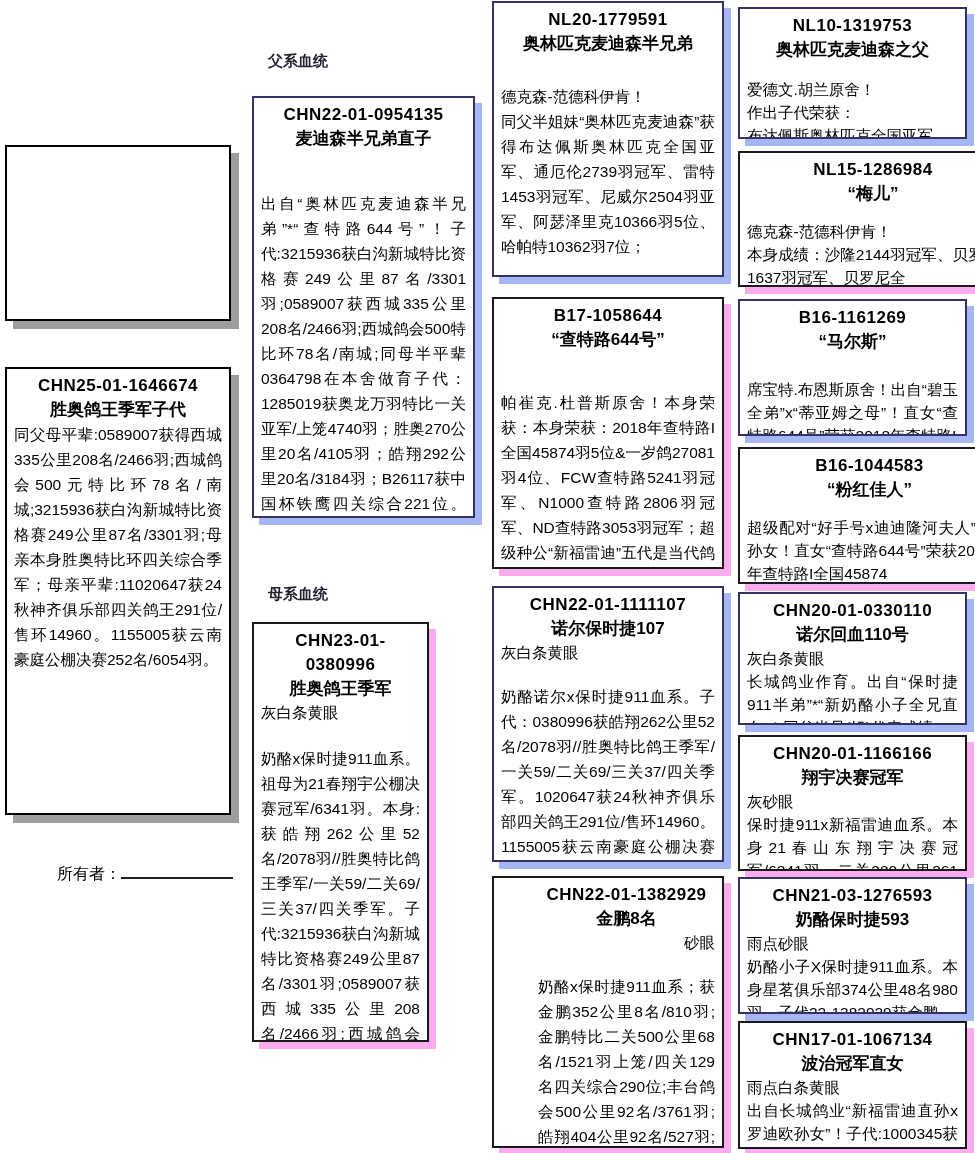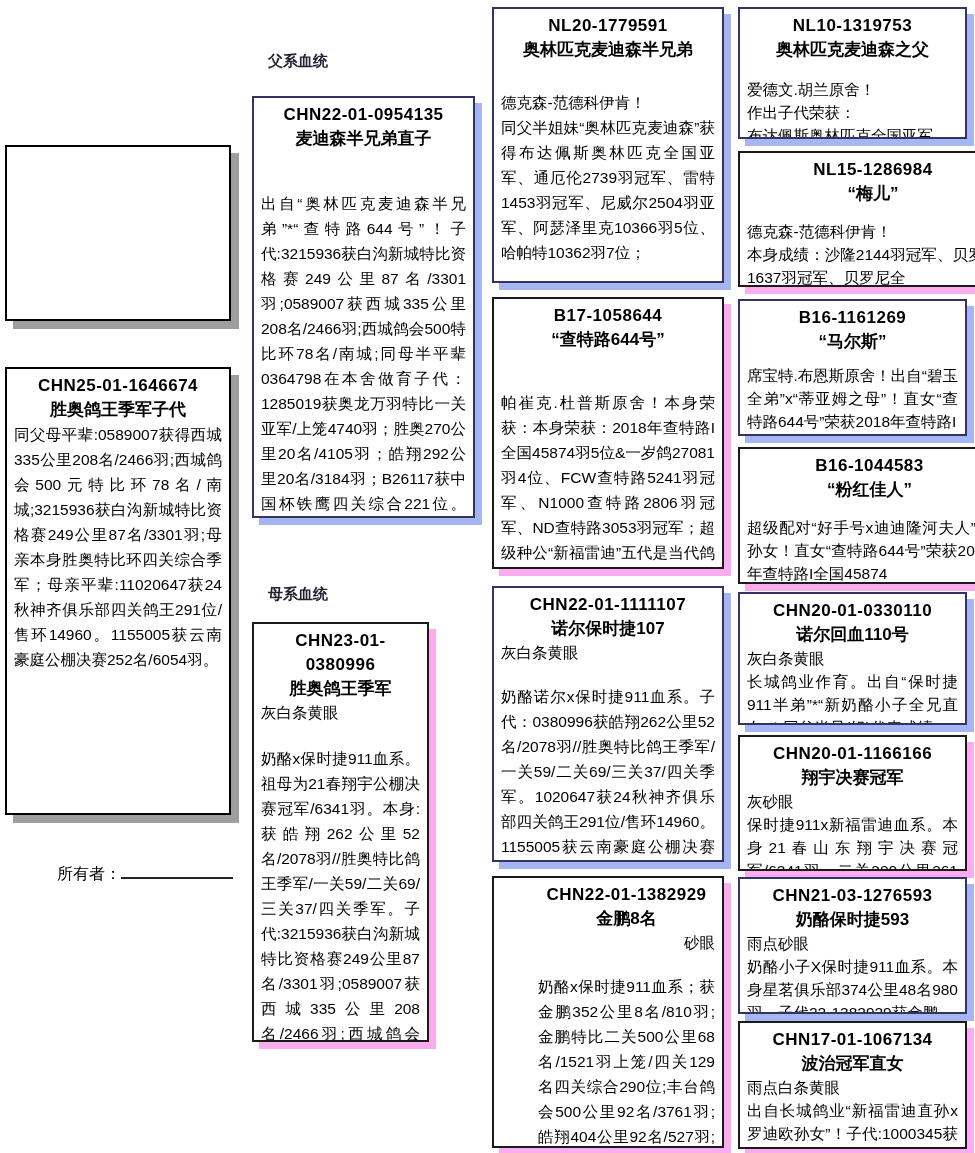--- a/index.html
+++ b/index.html
@@ -82,21 +82,21 @@
   <div class="card mother" style="left:252px; top:622px; width:177px; height:420px;">
     <div class="ring">CHN23-01-0380996</div>
     <div class="name">胜奥鸽王季军</div>
     <div class="traits">
       <span>灰白条</span>
       <span>黄眼</span>
     </div>
     <div class="body" style="margin-top:22px;">奶酪x保时捷911血系。祖母为21春翔宇公棚决赛冠军/6341羽。本身:获皓翔262公里52名/2078羽//胜奥特比鸽王季军/一关59/二关69/三关37/四关季军。子代:3215936获白沟新城特比资格赛249公里87名/3301羽;0589007获西城335公里208名/2466羽;西城鸽会500特比环78名/南城;同父母平辈:11020647获24秋神齐俱乐部四关鸽王291位/售环14960。1155005获云南豪庭公棚决赛252名/6054羽。同窝0705524获奥龙特比二关500公里菏泽46名/1720羽/双关综合147名。</div>
   </div>
 
-  <div class="card father" style="left:492px; top:7px; width:232px; height:276px;">
+  <div class="card father" style="left:492px; top:1px; width:232px; height:276px;">
     <div class="ring">NL20-1779591</div>
     <div class="name">奥林匹克麦迪森半兄弟</div>
     <div class="body" style="margin-top:28px;">德克森-范德科伊肯！
 同父半姐妹“奥林匹克麦迪森”获得布达佩斯奥林匹克全国亚军、通厄伦2739羽冠军、雷特1453羽冠军、尼威尔2504羽亚军、阿瑟泽里克10366羽5位、哈帕特10362羽7位；</div>
   </div>
 
   <div class="card mother" style="left:492px; top:297px; width:232px; height:272px;">
     <div class="ring">B17-1058644</div>
     <div class="name">“查特路644号”</div>
     <div class="body" style="margin-top:38px;">帕崔克.杜普斯原舍！本身荣获：本身荣获：2018年查特路I全国45874羽5位&amp;一岁鸽27081羽4位、FCW查特路5241羽冠军、N1000查特路2806羽冠军、ND查特路3053羽冠军；超级种公“新福雷迪”五代是当代鸽坛神奇雄鸽“新福雷迪”第五代！孙代代表成绩：</div>
@@ -132,21 +132,21 @@
   <div class="card mother" style="left:738px; top:151px; width:270px; height:136px;">
     <div class="ring">NL15-1286984</div>
     <div class="name">“梅儿”</div>
     <div class="body tight" style="margin-top:14px;">德克森-范德科伊肯！
 本身成绩：沙隆2144羽冠军、贝罗尼1637羽冠军、贝罗尼全</div>
   </div>
 
   <div class="card father" style="left:738px; top:299px; width:229px; height:137px;">
     <div class="ring">B16-1161269</div>
     <div class="name">“马尔斯”</div>
-    <div class="body tight" style="margin-top:10px;">席宝特.布恩斯原舍！出自“碧玉全弟”x“蒂亚姆之母”！直女“查特路644号”荣获2018年查特路I</div>
+    <div class="body tight" style="margin-top:24px;">席宝特.布恩斯原舍！出自“碧玉全弟”x“蒂亚姆之母”！直女“查特路644号”荣获2018年查特路I</div>
   </div>
 
   <div class="card mother" style="left:738px; top:447px; width:263px; height:137px;">
     <div class="ring">B16-1044583</div>
     <div class="name">“粉红佳人”</div>
     <div class="body tight" style="margin-top:14px;">超级配对“好手号x迪迪隆河夫人”曾孙女！直女“查特路644号”荣获2018年查特路I全国45874</div>
   </div>
 
   <div class="card father" style="left:738px; top:592px; width:229px; height:133px;">
     <div class="ring">CHN20-01-0330110</div>

